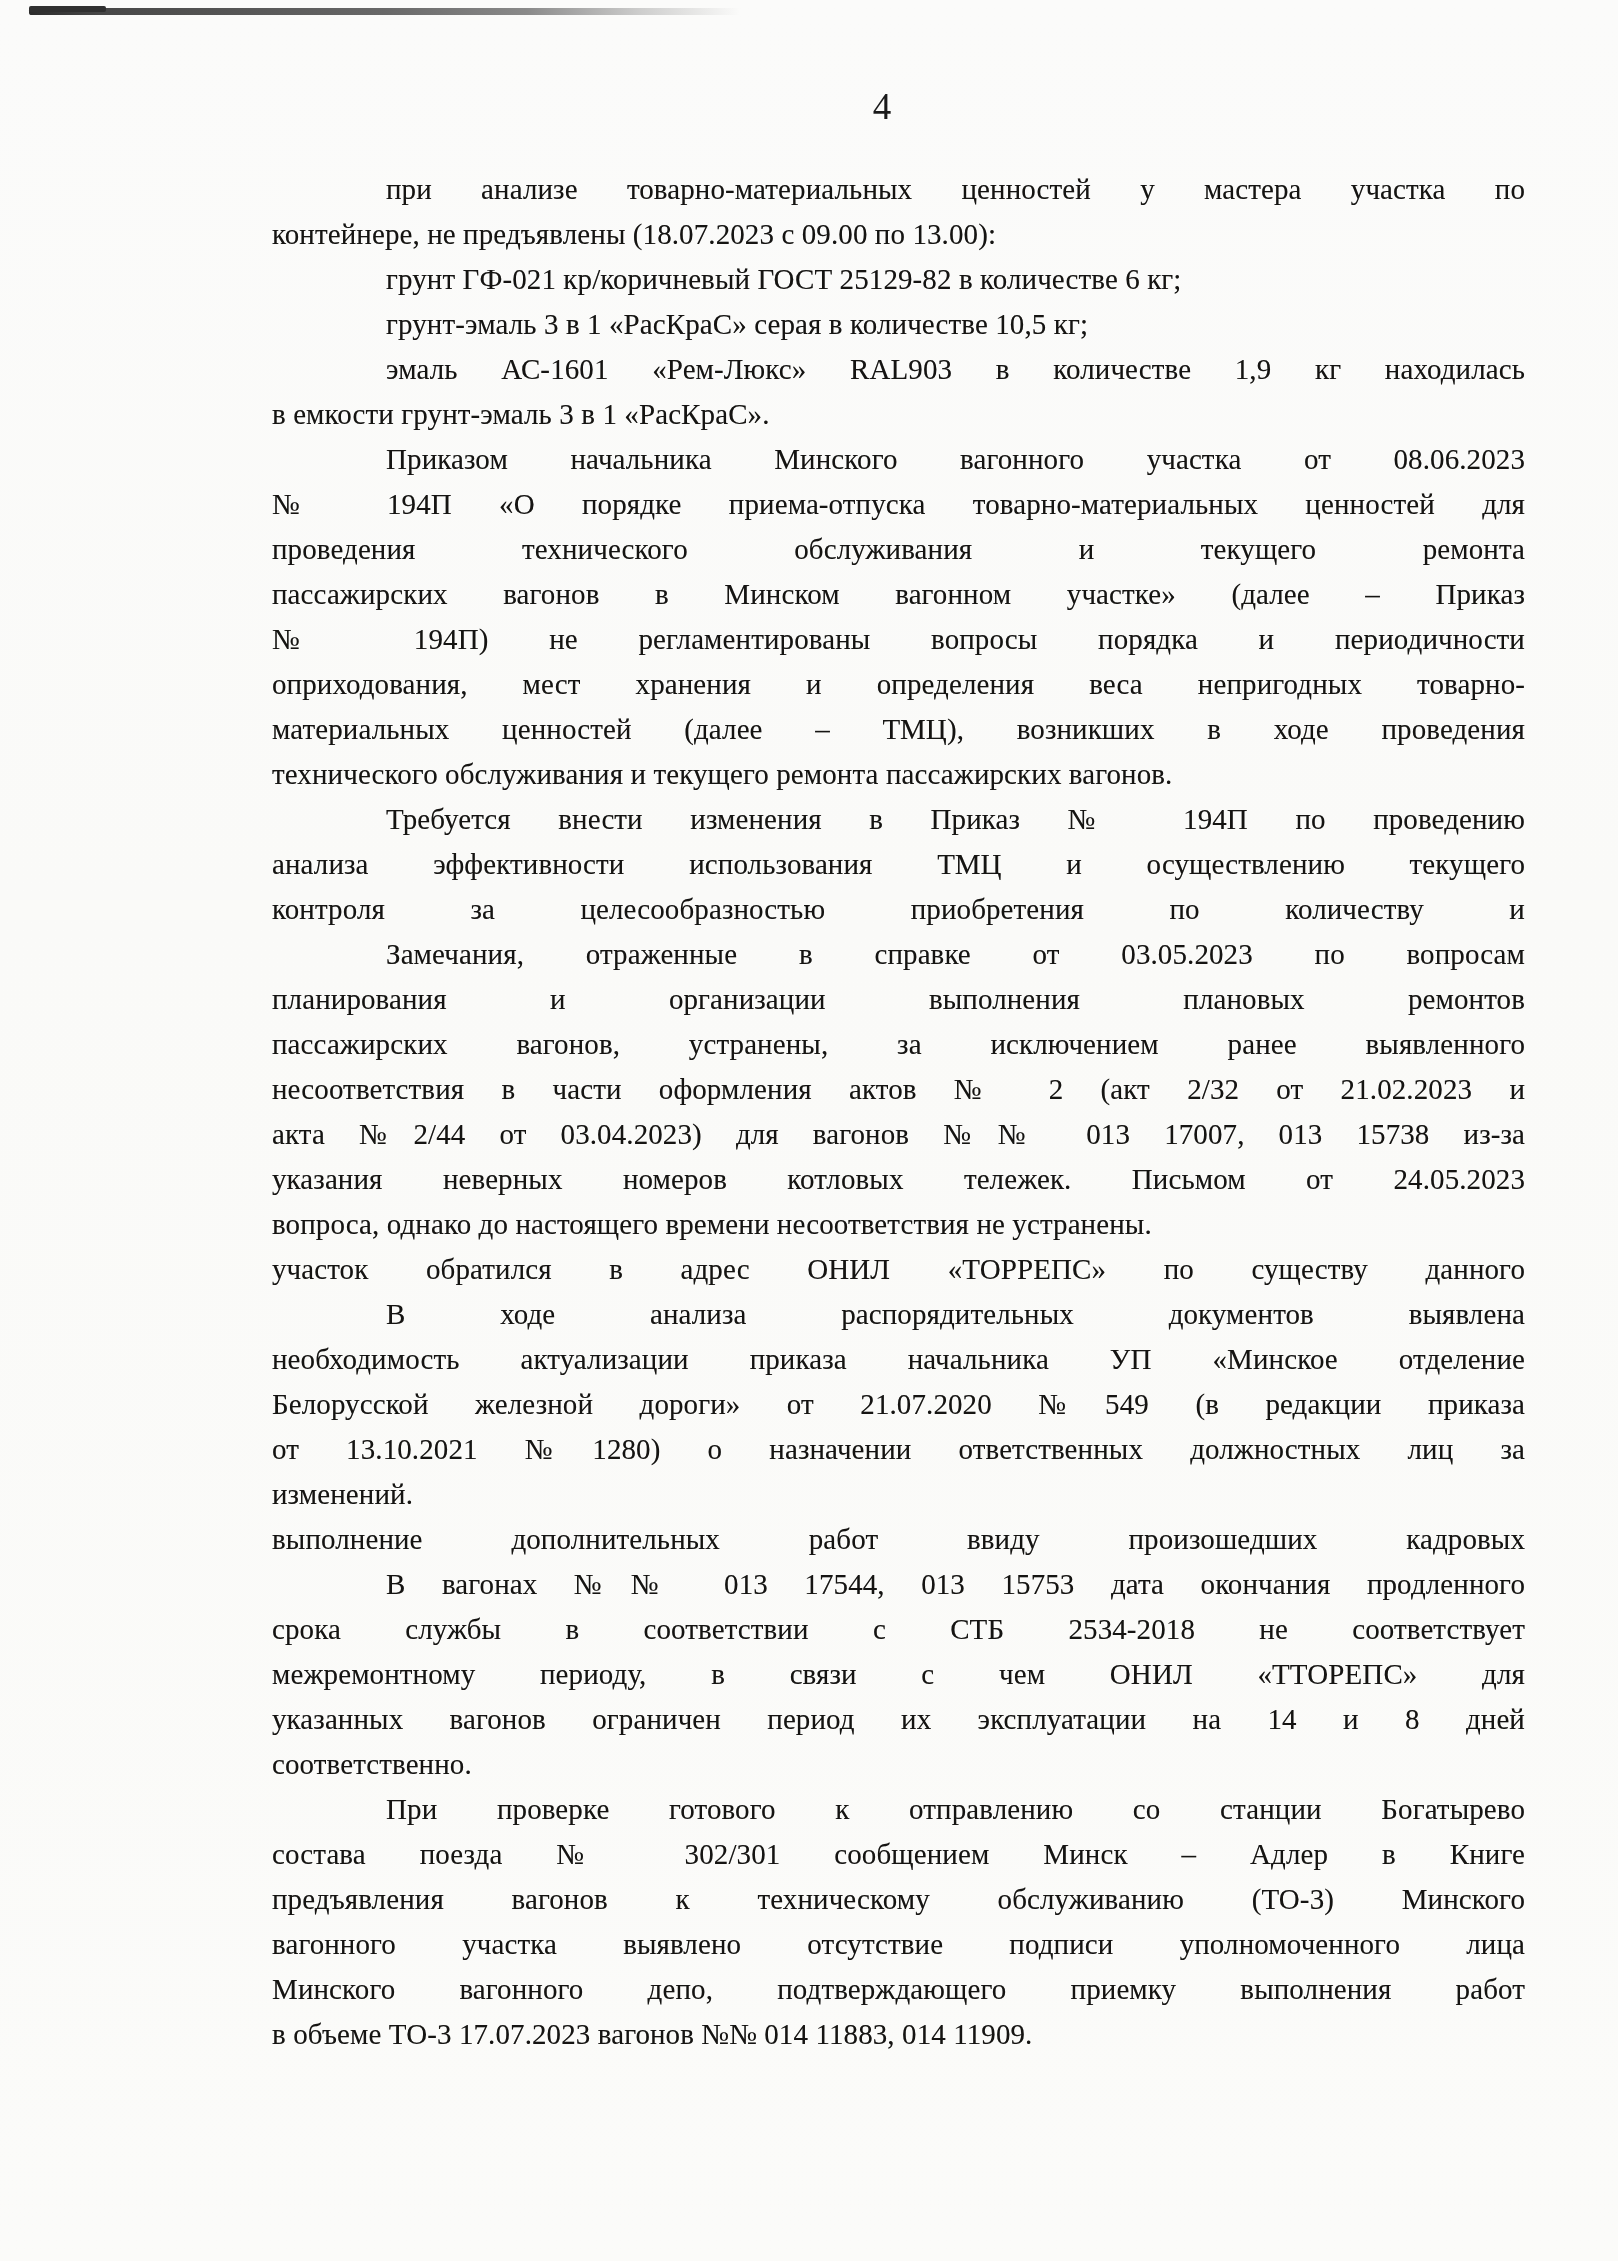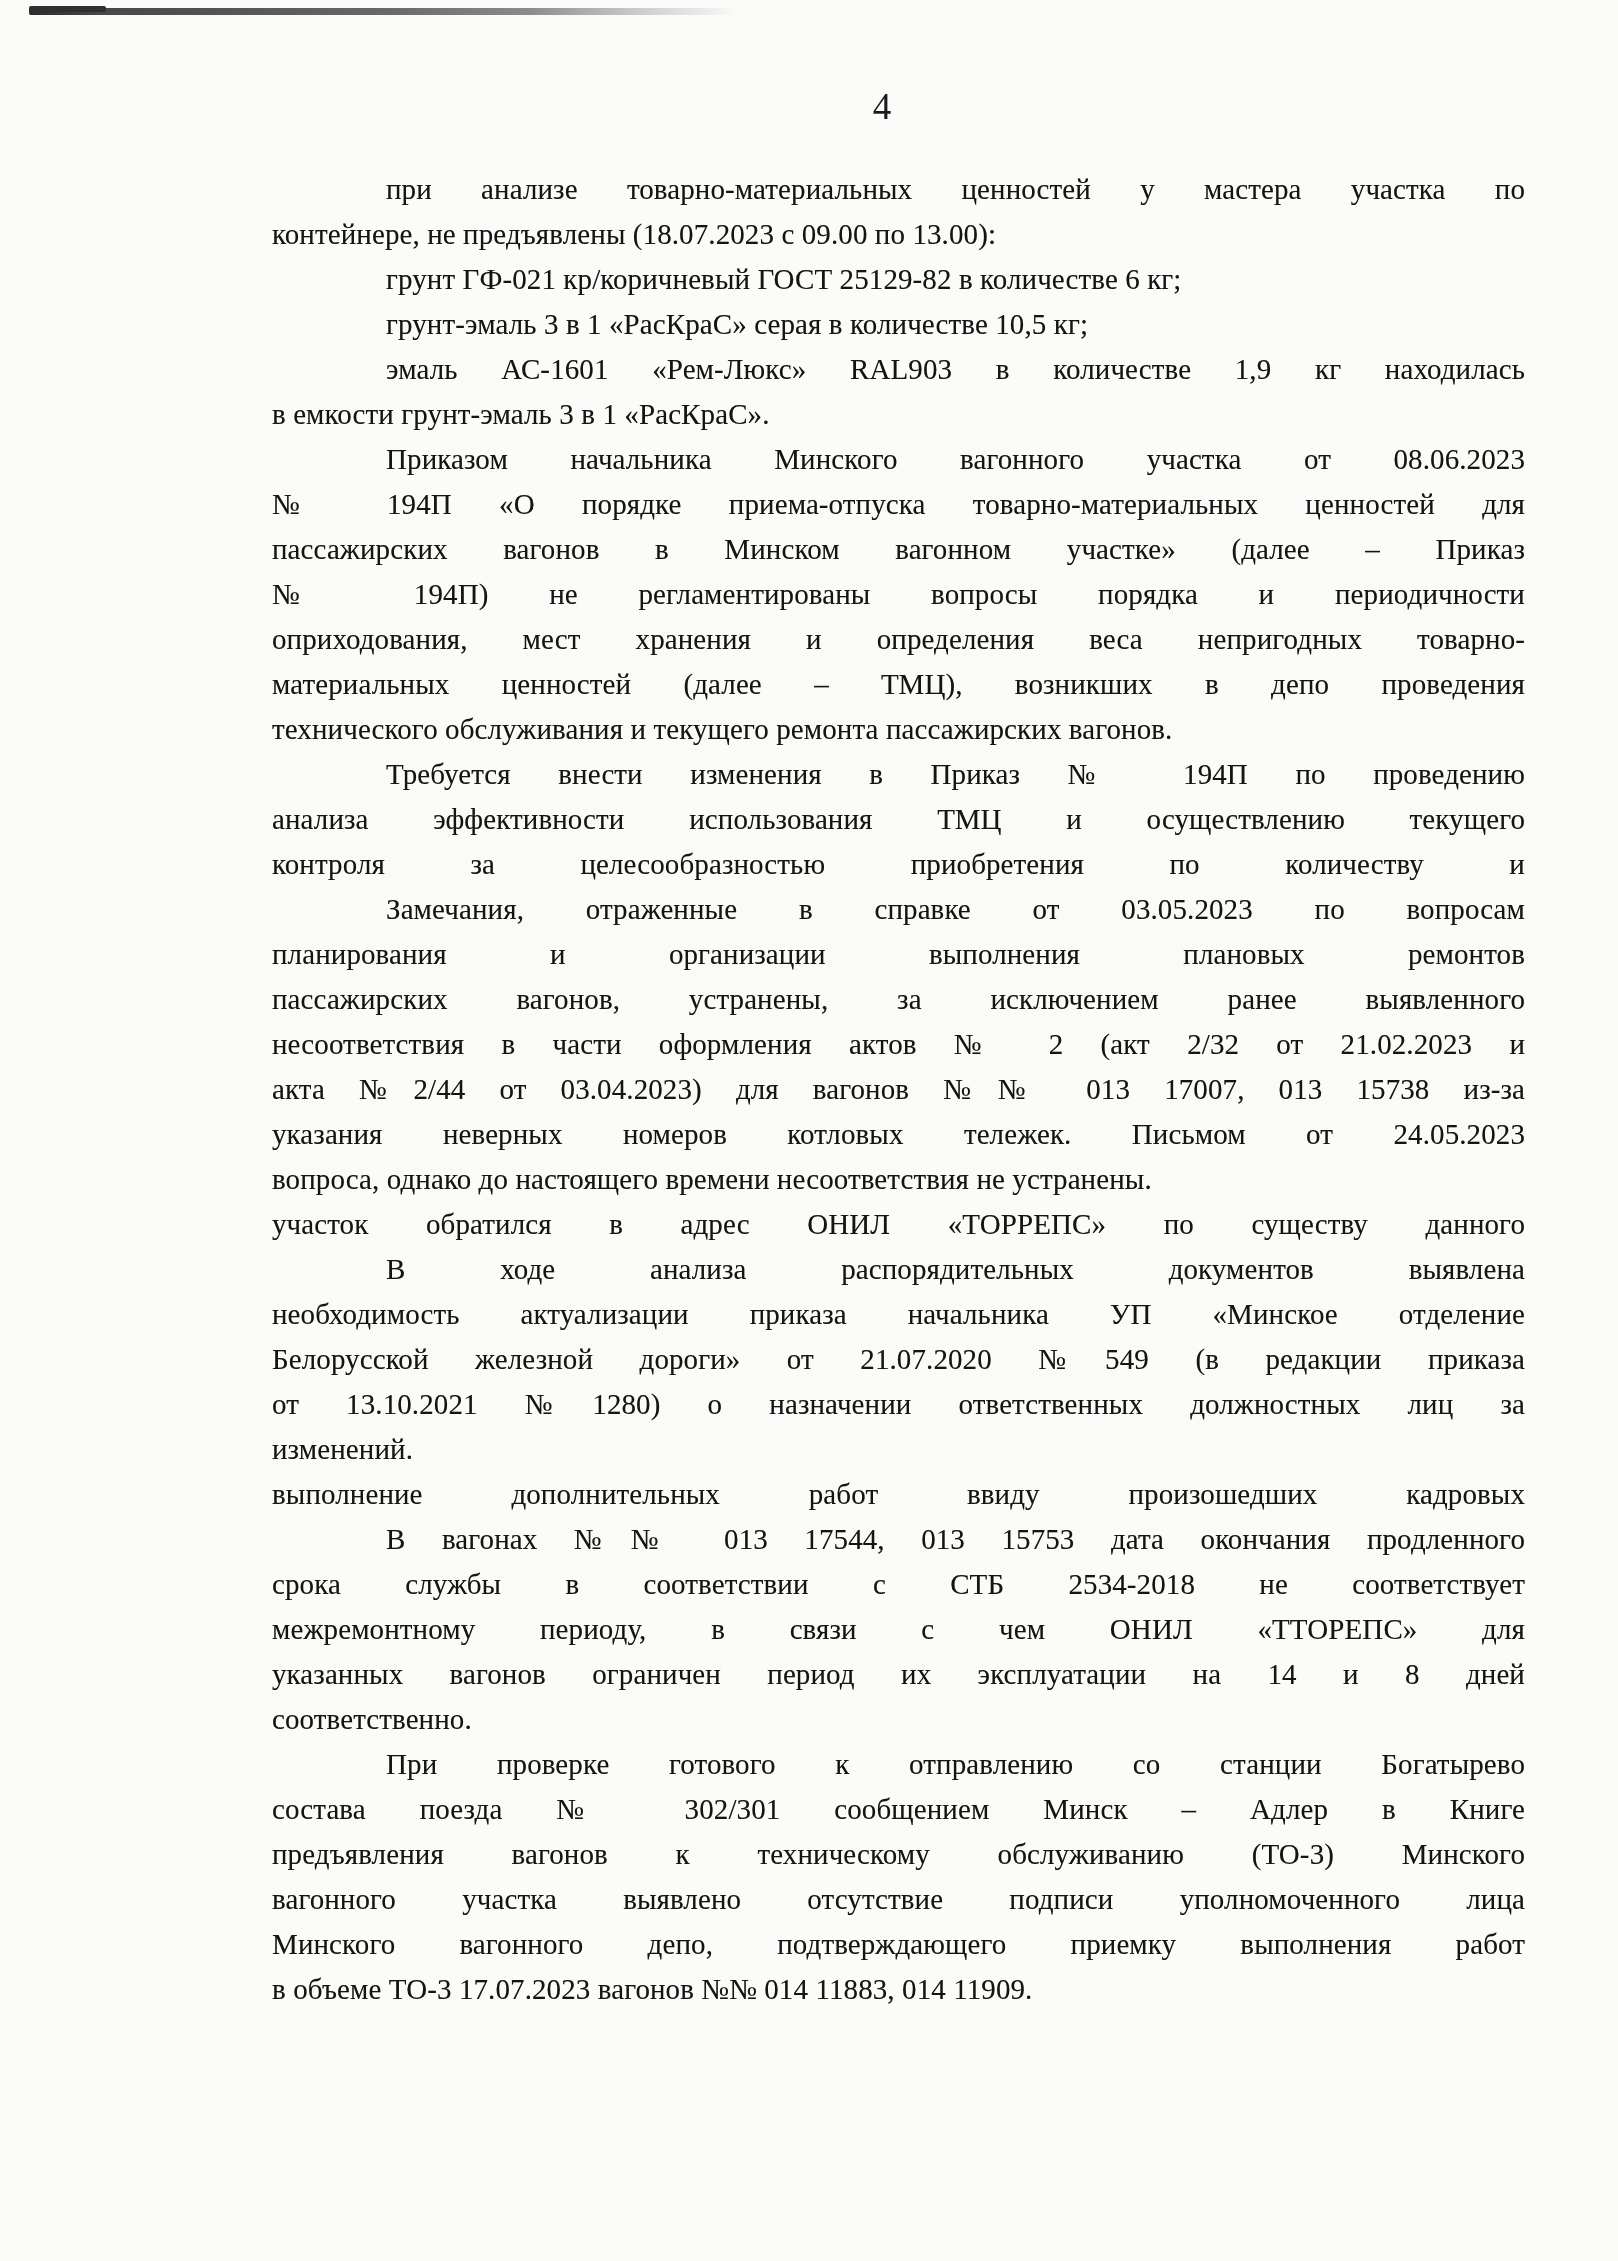--- a/index.html
+++ b/index.html
@@ -88,24 +88,25 @@
   <div class="page-number">4</div>
   <div class="doc-body">
       <div class="line first">при анализе товарно-материальных ценностей у мастера участка по</div>
       <div class="line last">контейнере, не предъявлены (18.07.2023 с 09.00 по 13.00):</div>
       <div class="line first last">грунт ГФ-021 кр/коричневый ГОСТ 25129-82 в количестве 6 кг;</div>
       <div class="line first last">грунт-эмаль 3 в 1 «РасКраС» серая в количестве 10,5 кг;</div>
       <div class="line first">эмаль АС-1601 «Рем-Люкс» RAL903 в количестве 1,9 кг находилась</div>
       <div class="line last">в емкости грунт-эмаль 3 в 1 «РасКраС».</div>
       <div class="line first">Приказом начальника Минского вагонного участка от 08.06.2023</div>
       <div class="line">№ 194П «О порядке приема-отпуска товарно-материальных ценностей для</div>
+      <div class="line">проведения технического обслуживания и текущего ремонта</div>
       <div class="line">пассажирских вагонов в Минском вагонном участке» (далее – Приказ</div>
       <div class="line">№ 194П) не регламентированы вопросы порядка и периодичности</div>
       <div class="line">оприходования, мест хранения и определения веса непригодных товарно-</div>
-      <div class="line">материальных ценностей (далее – ТМЦ), возникших в депо проведения</div>
+      <div class="line">материальных ценностей (далее – ТМЦ), возникших в ходе проведения</div>
       <div class="line last">технического обслуживания и текущего ремонта пассажирских вагонов.</div>
       <div class="line first">Требуется внести изменения в Приказ № 194П  по проведению</div>
       <div class="line">анализа эффективности использования ТМЦ и осуществлению текущего</div>
       <div class="line">контроля за целесообразностью приобретения по количеству и</div>
       <div class="line first">Замечания, отраженные в справке от 03.05.2023 по вопросам</div>
       <div class="line">планирования и организации выполнения плановых ремонтов</div>
       <div class="line">пассажирских вагонов, устранены, за исключением ранее выявленного</div>
       <div class="line">несоответствия в части оформления актов № 2 (акт 2/32 от 21.02.2023 и</div>
       <div class="line">акта №2/44 от 03.04.2023) для вагонов №№ 013 17007, 013 15738 из-за</div>
       <div class="line">указания неверных номеров котловых тележек. Письмом от 24.05.2023</div>

